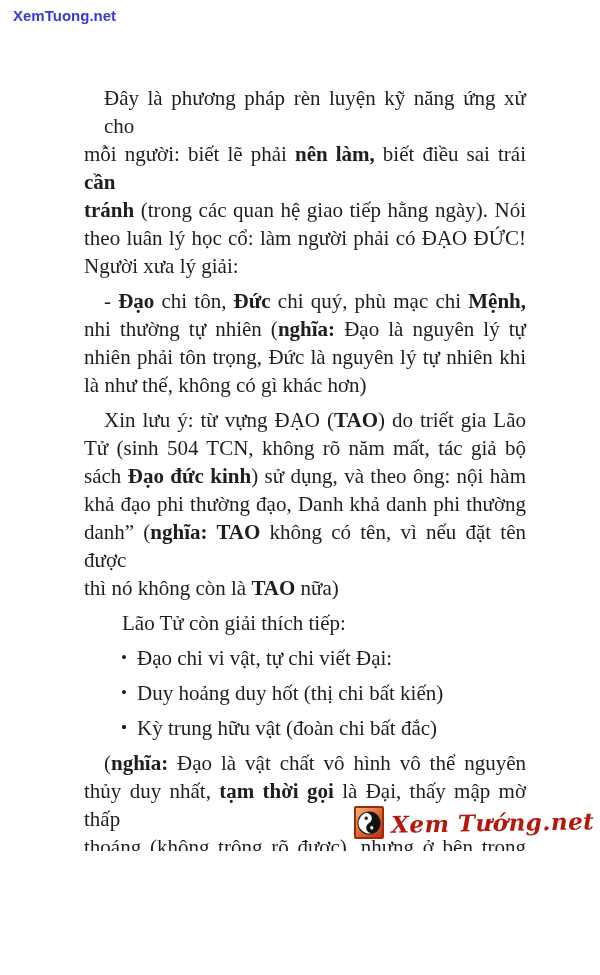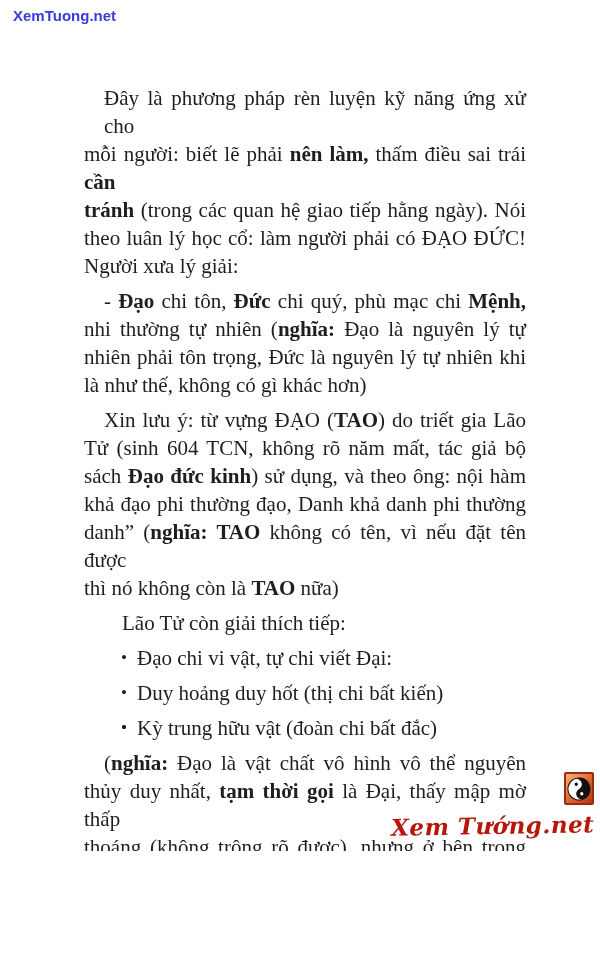--- a/index.html
+++ b/index.html
@@ -43,22 +43,22 @@
     position:absolute;left:37px;top:0;
     font-size:17px;
   }
   .page-number{
     position:absolute;left:84px;top:898px;width:442px;
     text-align:center;
     font-size:15px;font-weight:bold;color:#14532d;
   }
   .site-logo{
     position:absolute;right:6px;bottom:12px;
-    display:flex;align-items:flex-end;gap:7px;
-    cursor:pointer;text-decoration:none;flex-direction:column;
+    display:flex;align-items:center;gap:7px;
+    cursor:pointer;text-decoration:none;
   }
   .logo-square{
     width:30px;height:33px;
     background:linear-gradient(135deg,#f7b277 0%,#e2703a 45%,#b63414 100%);
     border:2px solid #9d2a10;
     border-radius:2px;
     box-sizing:border-box;
     display:flex;align-items:center;justify-content:center;
   }
   .logo-text{
@@ -73,34 +73,34 @@
 </head>
 <body>
 
 <div class="page">
 
   <a class="site-link" style="color: rgb(58, 58, 216);">XemTuong.net</a>
 
   <div class="text-block">
       <div class="para">
         <div class="line" style="padding-left: 20px;"><span>Đây là phương pháp rèn luyện kỹ năng ứng xử cho</span></div>
-        <div class="line"><span>mỗi người: biết lẽ phải </span><b>nên làm,</b><span> thấm điều sai trái </span><b>cần</b></div>
+        <div class="line"><span>mỗi người: biết lẽ phải </span><b>nên làm,</b><span> biết điều sai trái </span><b>cần</b></div>
         <div class="line"><b>tránh</b><span> (trong các quan hệ giao tiếp hằng ngày). Nói</span></div>
         <div class="line"><span>theo luân lý học cổ: làm người phải có ĐẠO ĐỨC!</span></div>
         <div class="line last"><span>Người xưa lý giải:</span></div>
       </div>
       <div class="para">
         <div class="line" style="padding-left: 20px;"><span>- </span><b>Đạo</b><span> chi tôn, </span><b>Đức</b><span> chi quý, phù mạc chi </span><b>Mệnh,</b></div>
         <div class="line"><span>nhi thường tự nhiên (</span><b>nghĩa:</b><span> Đạo là nguyên lý tự</span></div>
         <div class="line"><span>nhiên phải tôn trọng, Đức là nguyên lý tự nhiên khi</span></div>
         <div class="line last"><span>là như thế, không có gì khác hơn)</span></div>
       </div>
       <div class="para">
         <div class="line" style="padding-left: 20px;"><span>Xin lưu ý: từ vựng ĐẠO (</span><b>TAO</b><span>) do triết gia Lão</span></div>
-        <div class="line"><span>Tử (sinh 604 TCN, không rõ năm mất, tác giả bộ</span></div>
+        <div class="line"><span>Tử (sinh 504 TCN, không rõ năm mất, tác giả bộ</span></div>
         <div class="line"><span>sách </span><b>Đạo đức kinh</b><span>) sử dụng, và theo ông: nội hàm</span></div>
         <div class="line"><span>khả đạo phi thường đạo, Danh khả danh phi thường</span></div>
         <div class="line"><span>danh” (</span><b>nghĩa: TAO</b><span> không có tên, vì nếu đặt tên được</span></div>
         <div class="line last"><span>thì nó không còn là </span><b>TAO</b><span> nữa)</span></div>
       </div>
       <div class="para">
         <div class="line last" style="padding-left: 38px;"><span>Lão Tử còn giải thích tiếp:</span></div>
       </div>
       <div class="bullets">
         <div class="bullet-item"><span class="dot">•</span><span>Đạo chi vi vật, tự chi viết Đại:</span></div>

